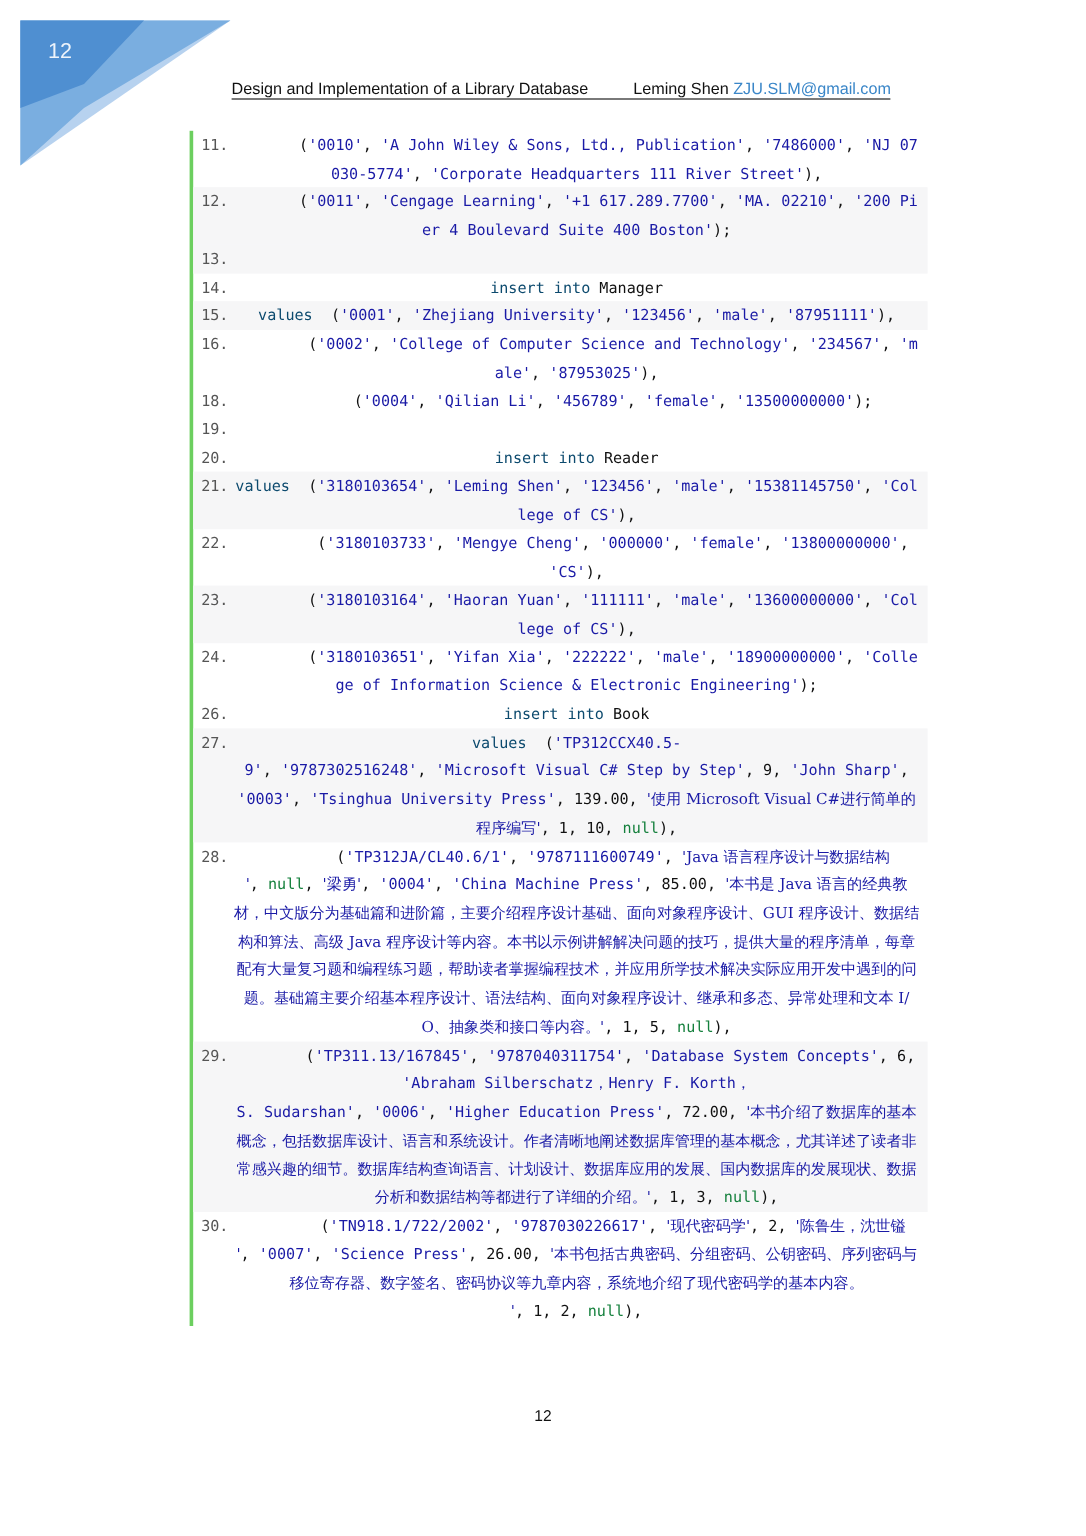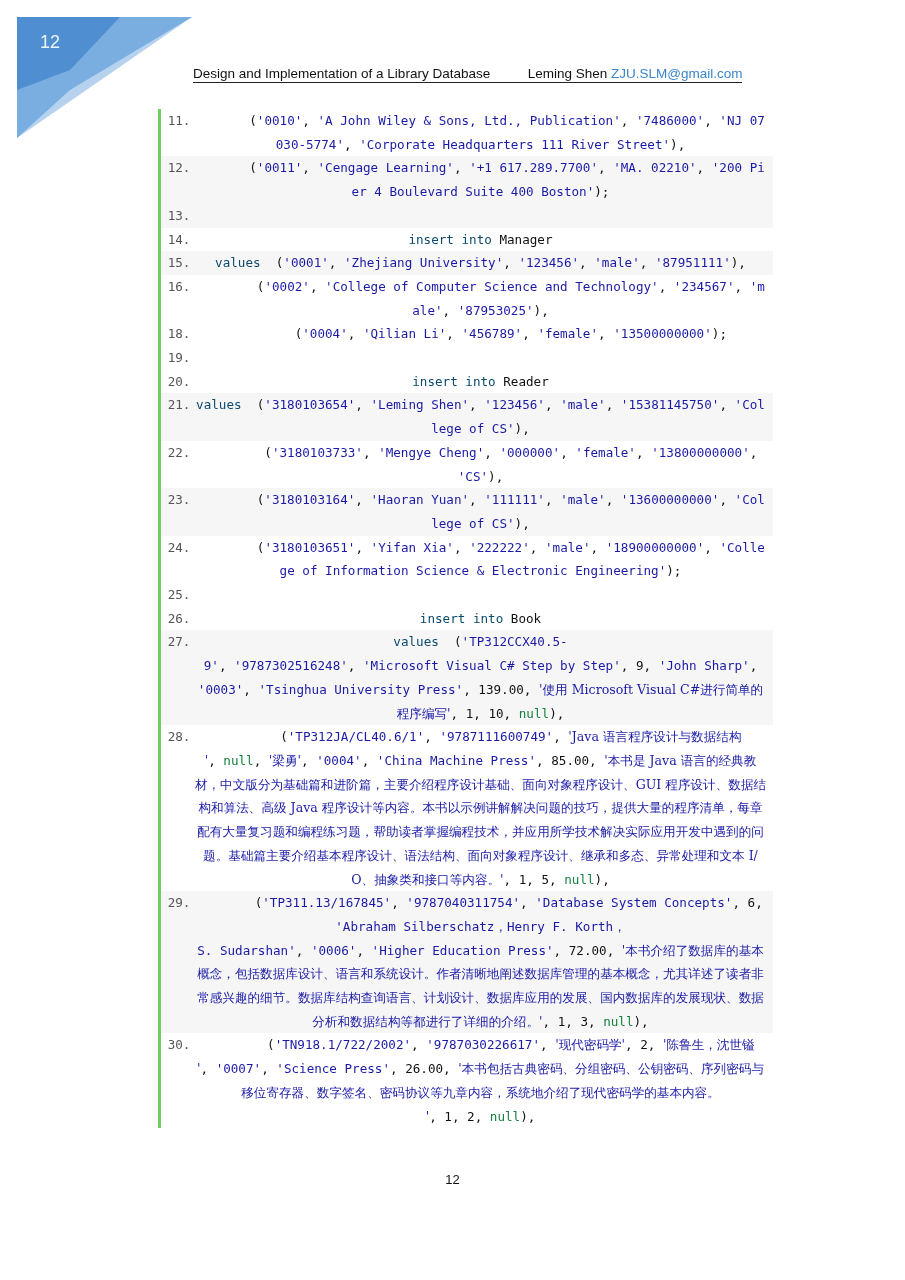--- a/index.html
+++ b/index.html
@@ -99,24 +99,20 @@
     </div>
     <div class="line shaded">
       <span class="ln">23.</span>
       <span class="src"><span>        (</span><span class="str">'3180103164'</span><span>, </span><span class="str">'Haoran Yuan'</span><span>, </span><span class="str">'111111'</span><span>, </span><span class="str">'male'</span><span>, </span><span class="str">'13600000000'</span><span>, </span><span class="str">'College of CS'</span><span>),</span></span>
     </div>
     <div class="line">
       <span class="ln">24.</span>
       <span class="src"><span>        (</span><span class="str">'3180103651'</span><span>, </span><span class="str">'Yifan Xia'</span><span>, </span><span class="str">'222222'</span><span>, </span><span class="str">'male'</span><span>, </span><span class="str">'18900000000'</span><span>, </span><span class="str">'College of Information Science &amp; Electronic Engineering'</span><span>);</span></span>
     </div>
     <div class="line">
-      <span class="ln">25.</span>
-      <span class="src"></span>
-    </div>
-    <div class="line">
       <span class="ln">26.</span>
       <span class="src"><span class="kw">insert into</span><span> Book</span></span>
     </div>
     <div class="line shaded">
       <span class="ln">27.</span>
       <span class="src"><span class="kw">values</span><span>  (</span><span class="str">'TP312CCX40.5-
 9'</span><span>, </span><span class="str">'9787302516248'</span><span>, </span><span class="str">'Microsoft Visual C# Step by Step'</span><span>, 9, </span><span class="str">'John Sharp'</span><span>, </span><span class="str">'0003'</span><span>, </span><span class="str">'Tsinghua University Press'</span><span>, 139.00, </span><span class="str cjk">'使用 Microsoft Visual C#进行简单的程序编写'</span><span>, 1, 10, </span><span class="nul">null</span><span>),</span></span>
     </div>
     <div class="line">
       <span class="ln">28.</span>

